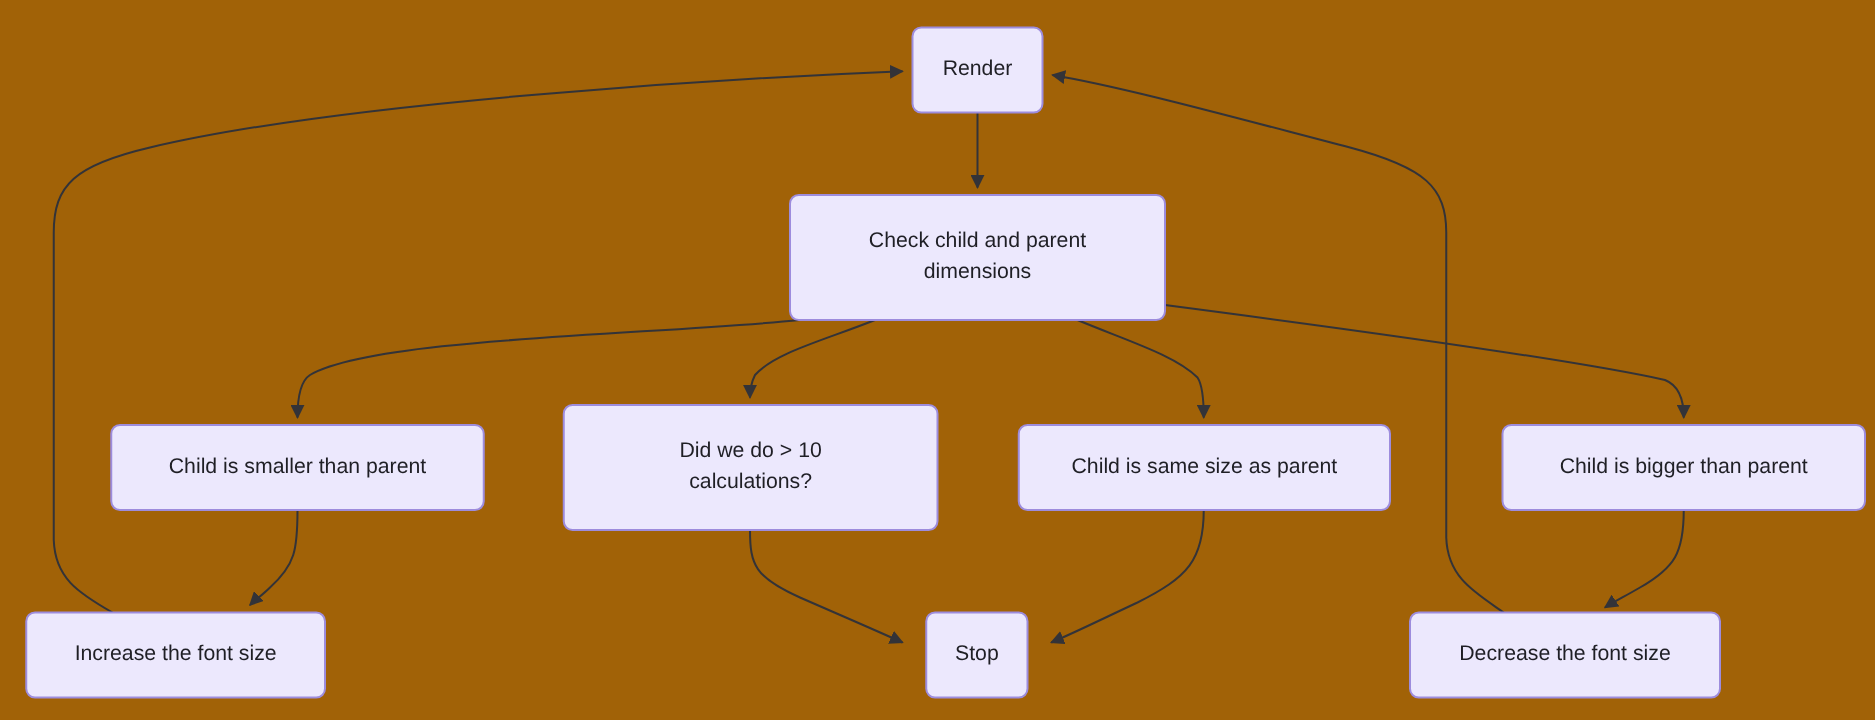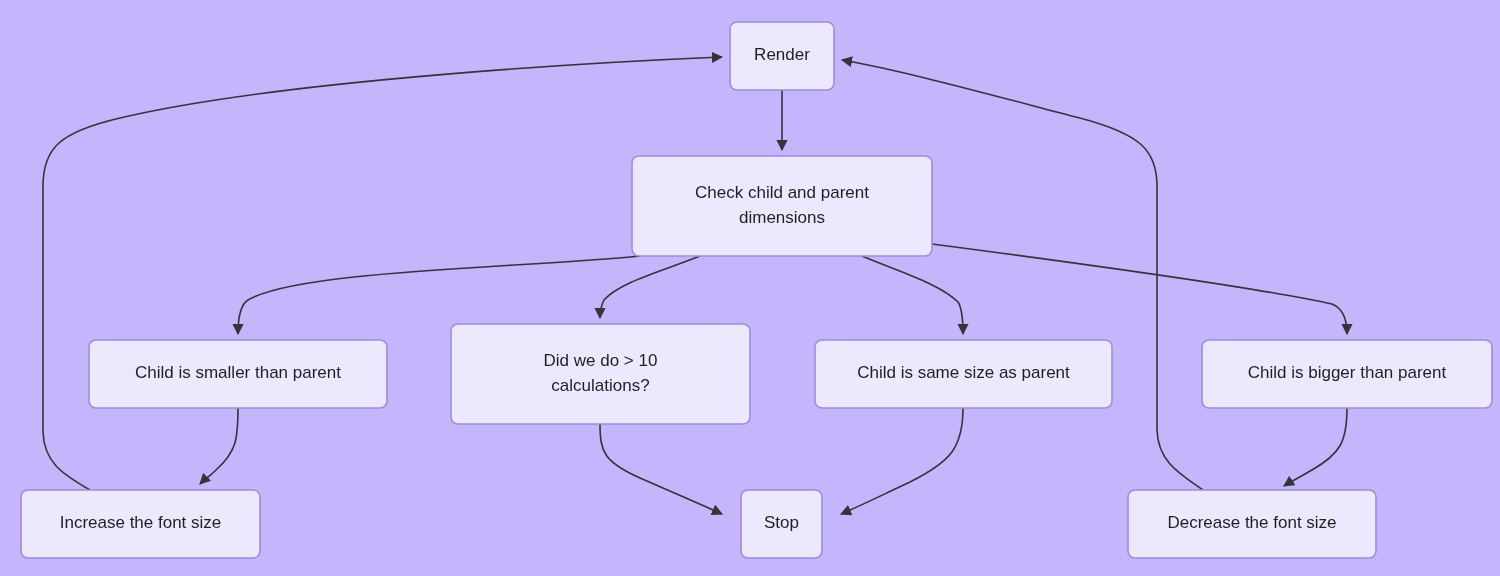--- a/index.html
+++ b/index.html
@@ -10,21 +10,21 @@
   body {
     width: 1500px;
     height: 576px;
     overflow: hidden;
     font-family: "Liberation Sans", sans-serif;
   }
   #diagram-root {
     position: relative;
     width: 1500px;
     height: 576px;
-    background: #c4b5fd;
+    background: #a16207;
   }
   svg#flowchart {
     display: block;
     width: 1500px;
     height: 576px;
   }
   .node-rect {
     fill: #ECE8FD;
     stroke: #9D8CDD;
     stroke-width: 1.6px;

